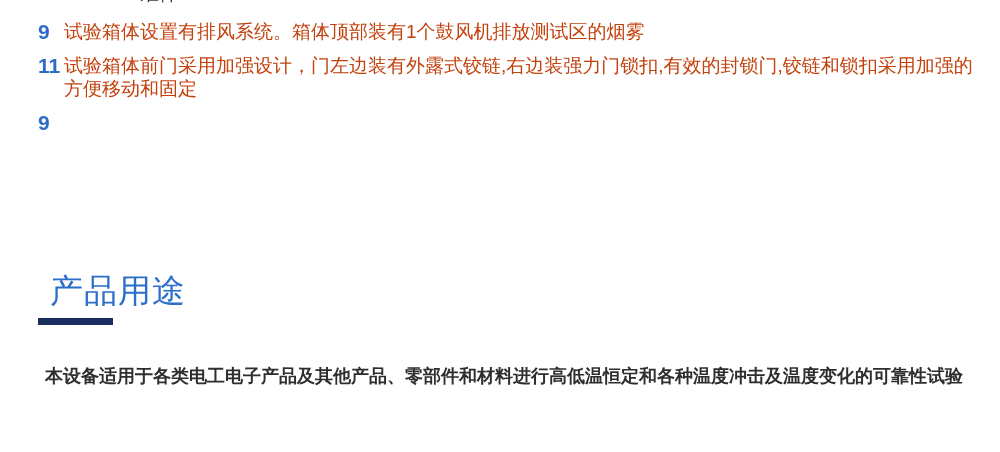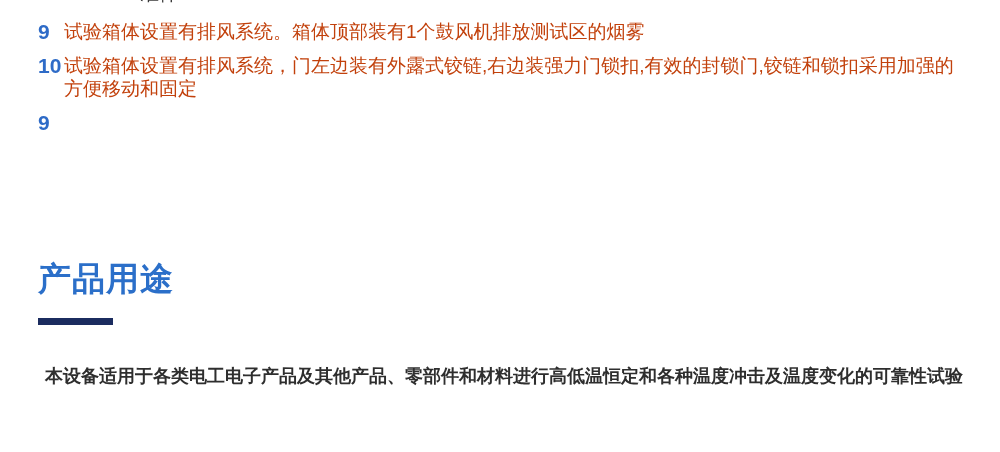--- a/index.html
+++ b/index.html
@@ -47,24 +47,24 @@
     font-size: 19px;
     line-height: 23px;
     color: #c2410c;
   }
   .feature-item .txt .line { white-space: nowrap; }
 
   .section-title {
     position: absolute;
     left: 38px;
     top: 261px;
-    margin: 0;
+    margin: 12px;
     font-size: 33px;
     line-height: 36px;
-    font-weight: bold;
+    font-weight: normal;
     color: #2b6fc9;
     letter-spacing: 1px;
     white-space: nowrap;
   }
   .title-underline {
     position: absolute;
     left: 38px;
     top: 318px;
     width: 75px;
     height: 7px;
@@ -94,23 +94,23 @@
   <section class="features">
 
     <div class="feature-item">
       <span class="num">9</span>
       <div class="txt">
         <div class="line">试验箱体设置有排风系统。箱体顶部装有1个鼓风机排放测试区的烟雾</div>
       </div>
     </div>
 
     <div class="feature-item">
-      <span class="num">10</span>
+      <span class="num">11</span>
       <div class="txt">
-        <div class="line">试验箱体设置有排风系统，门左边装有外露式铰链,右边装强力门锁扣,有效的封锁门,铰链和锁扣采用加强的</div>
+        <div class="line">试验箱体前门采用加强设计，门左边装有外露式铰链,右边装强力门锁扣,有效的封锁门,铰链和锁扣采用加强的</div>
         <div class="line">方便移动和固定</div>
       </div>
     </div>
 
     <div class="feature-item">
       <span class="num">9</span>
     </div>
 
   </section>
 

